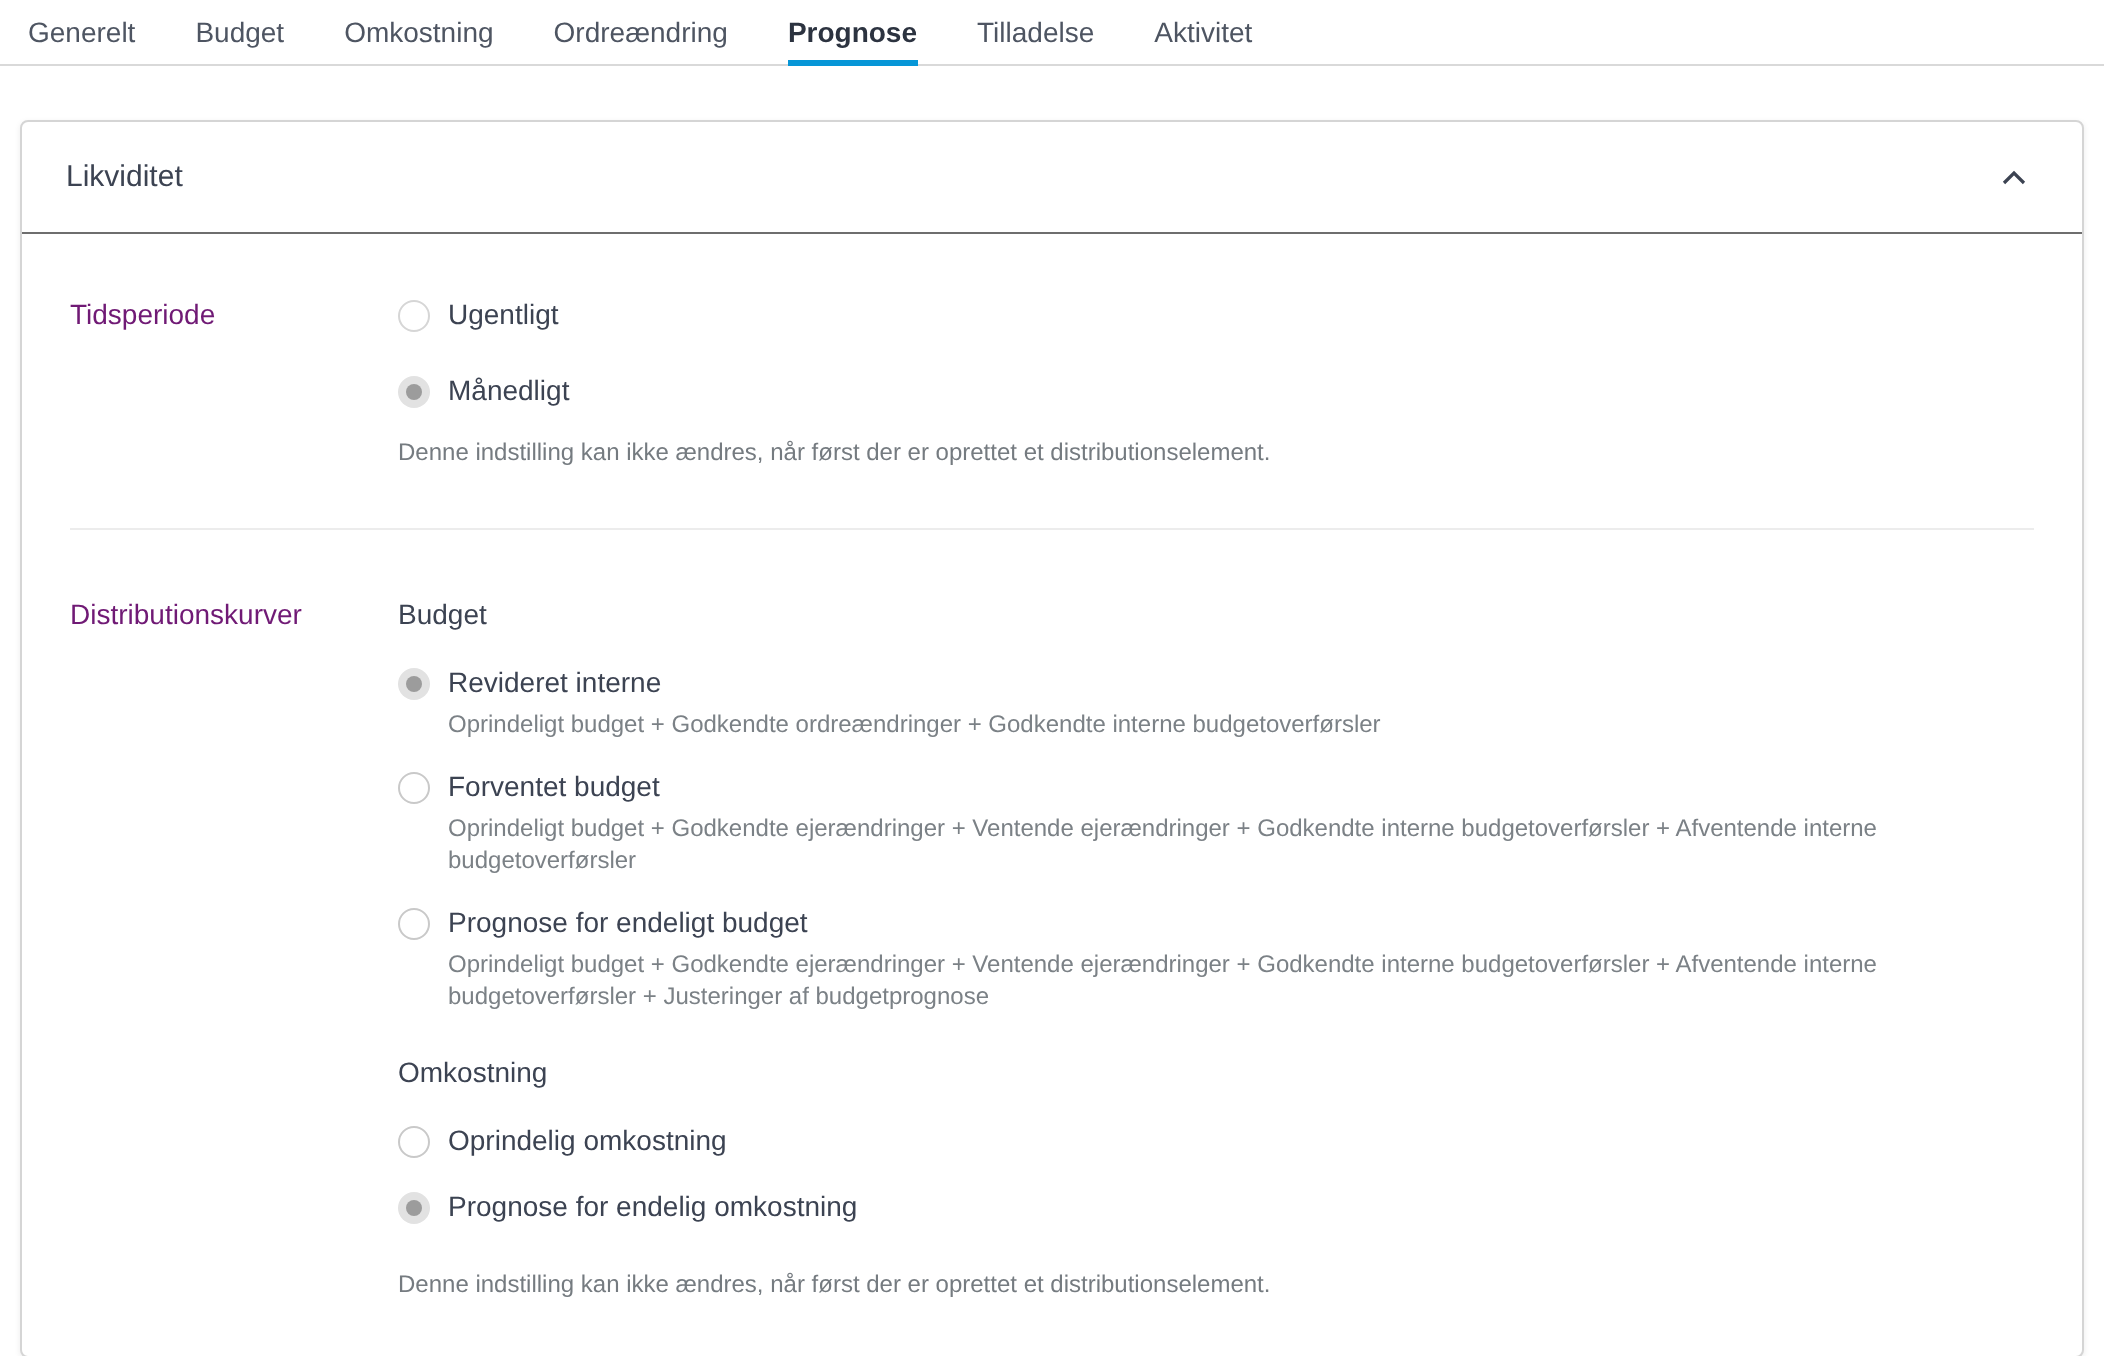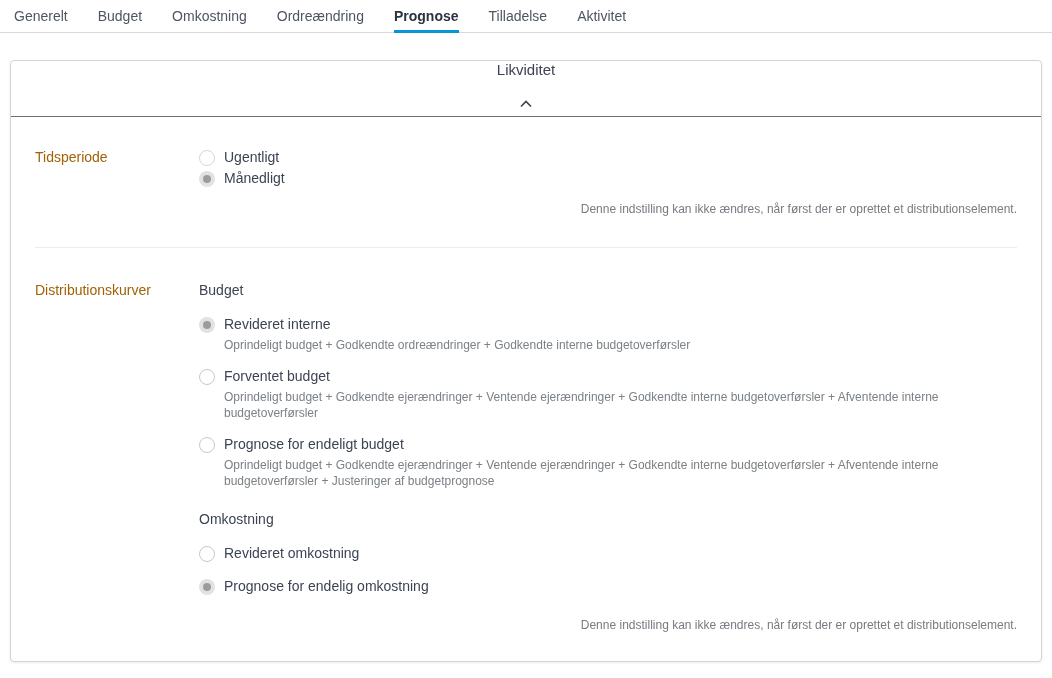--- a/index.html
+++ b/index.html
@@ -53,37 +53,36 @@
     box-shadow: 0 1px 3px rgba(0,0,0,0.08);
   }
   .panel-header {
     height: 56px;
     display: flex;
     align-items: center;
     justify-content: space-between;
     padding: 0 22px;
     border-bottom: 1px solid #6e6e6e;
     cursor: pointer;
-    flex-direction: column;
   }
   .panel-title { font-size: 15px; color: #3c4352; }
   .chevron-btn {
     width: 24px; height: 24px;
     display: flex; align-items: center; justify-content: center;
     cursor: pointer;
   }
 
   .panel-body { padding: 31px 24px 28px 24px; }
 
   .row {
     display: grid;
     grid-template-columns: 164px 1fr;
     align-items: start;
   }
-  .row-label { font-size: 14px; color: #a16207; line-height: 19px; }
+  .row-label { font-size: 14px; color: #701a75; line-height: 19px; }
 
   .divider {
     height: 1px;
     background: #ececec;
     margin: 30px 0 33px 0;
   }
 
   
   .radio-item {
     display: flex;
@@ -108,28 +107,27 @@
   .radio.checked-disabled::after {
     content: "";
     position: absolute;
     top: 4px; left: 4px;
     width: 8px; height: 8px;
     border-radius: 50%;
     background: #9c9c9c;
   }
   .radio-label { font-size: 14px; color: #3c4352; }
 
-  .stack-tight { display: flex; flex-direction: column; gap: 2px; }
+  .stack-tight { display: flex; flex-direction: column; gap: 19px; }
 
   .note {
     font-size: 12px;
     color: #757b80;
     margin-top: 13px;
     line-height: 16px;
-    text-align: right;
   }
 
   
   .group-heading {
     font-size: 14px;
     color: #3c4352;
     line-height: 19px;
     margin-bottom: 15px;
   }
   .group-heading.second { margin-top: 21px; }
@@ -216,21 +214,21 @@
             <span class="radio-label">Prognose for endeligt budget</span>
           </label>
           <p class="option-desc">Oprindeligt budget + Godkendte ejerændringer + Ventende ejerændringer + Godkendte interne budgetoverførsler + Afventende interne budgetoverførsler + Justeringer af budgetprognose</p>
         </div>
 
         <div class="group-heading second">Omkostning</div>
 
         <div class="option">
           <label class="radio-item">
             <span class="radio"></span>
-            <span class="radio-label">Revideret omkostning</span>
+            <span class="radio-label">Oprindelig omkostning</span>
           </label>
         </div>
 
         <div class="option">
           <label class="radio-item">
             <span class="radio checked-disabled"></span>
             <span class="radio-label">Prognose for endelig omkostning</span>
           </label>
         </div>
 

